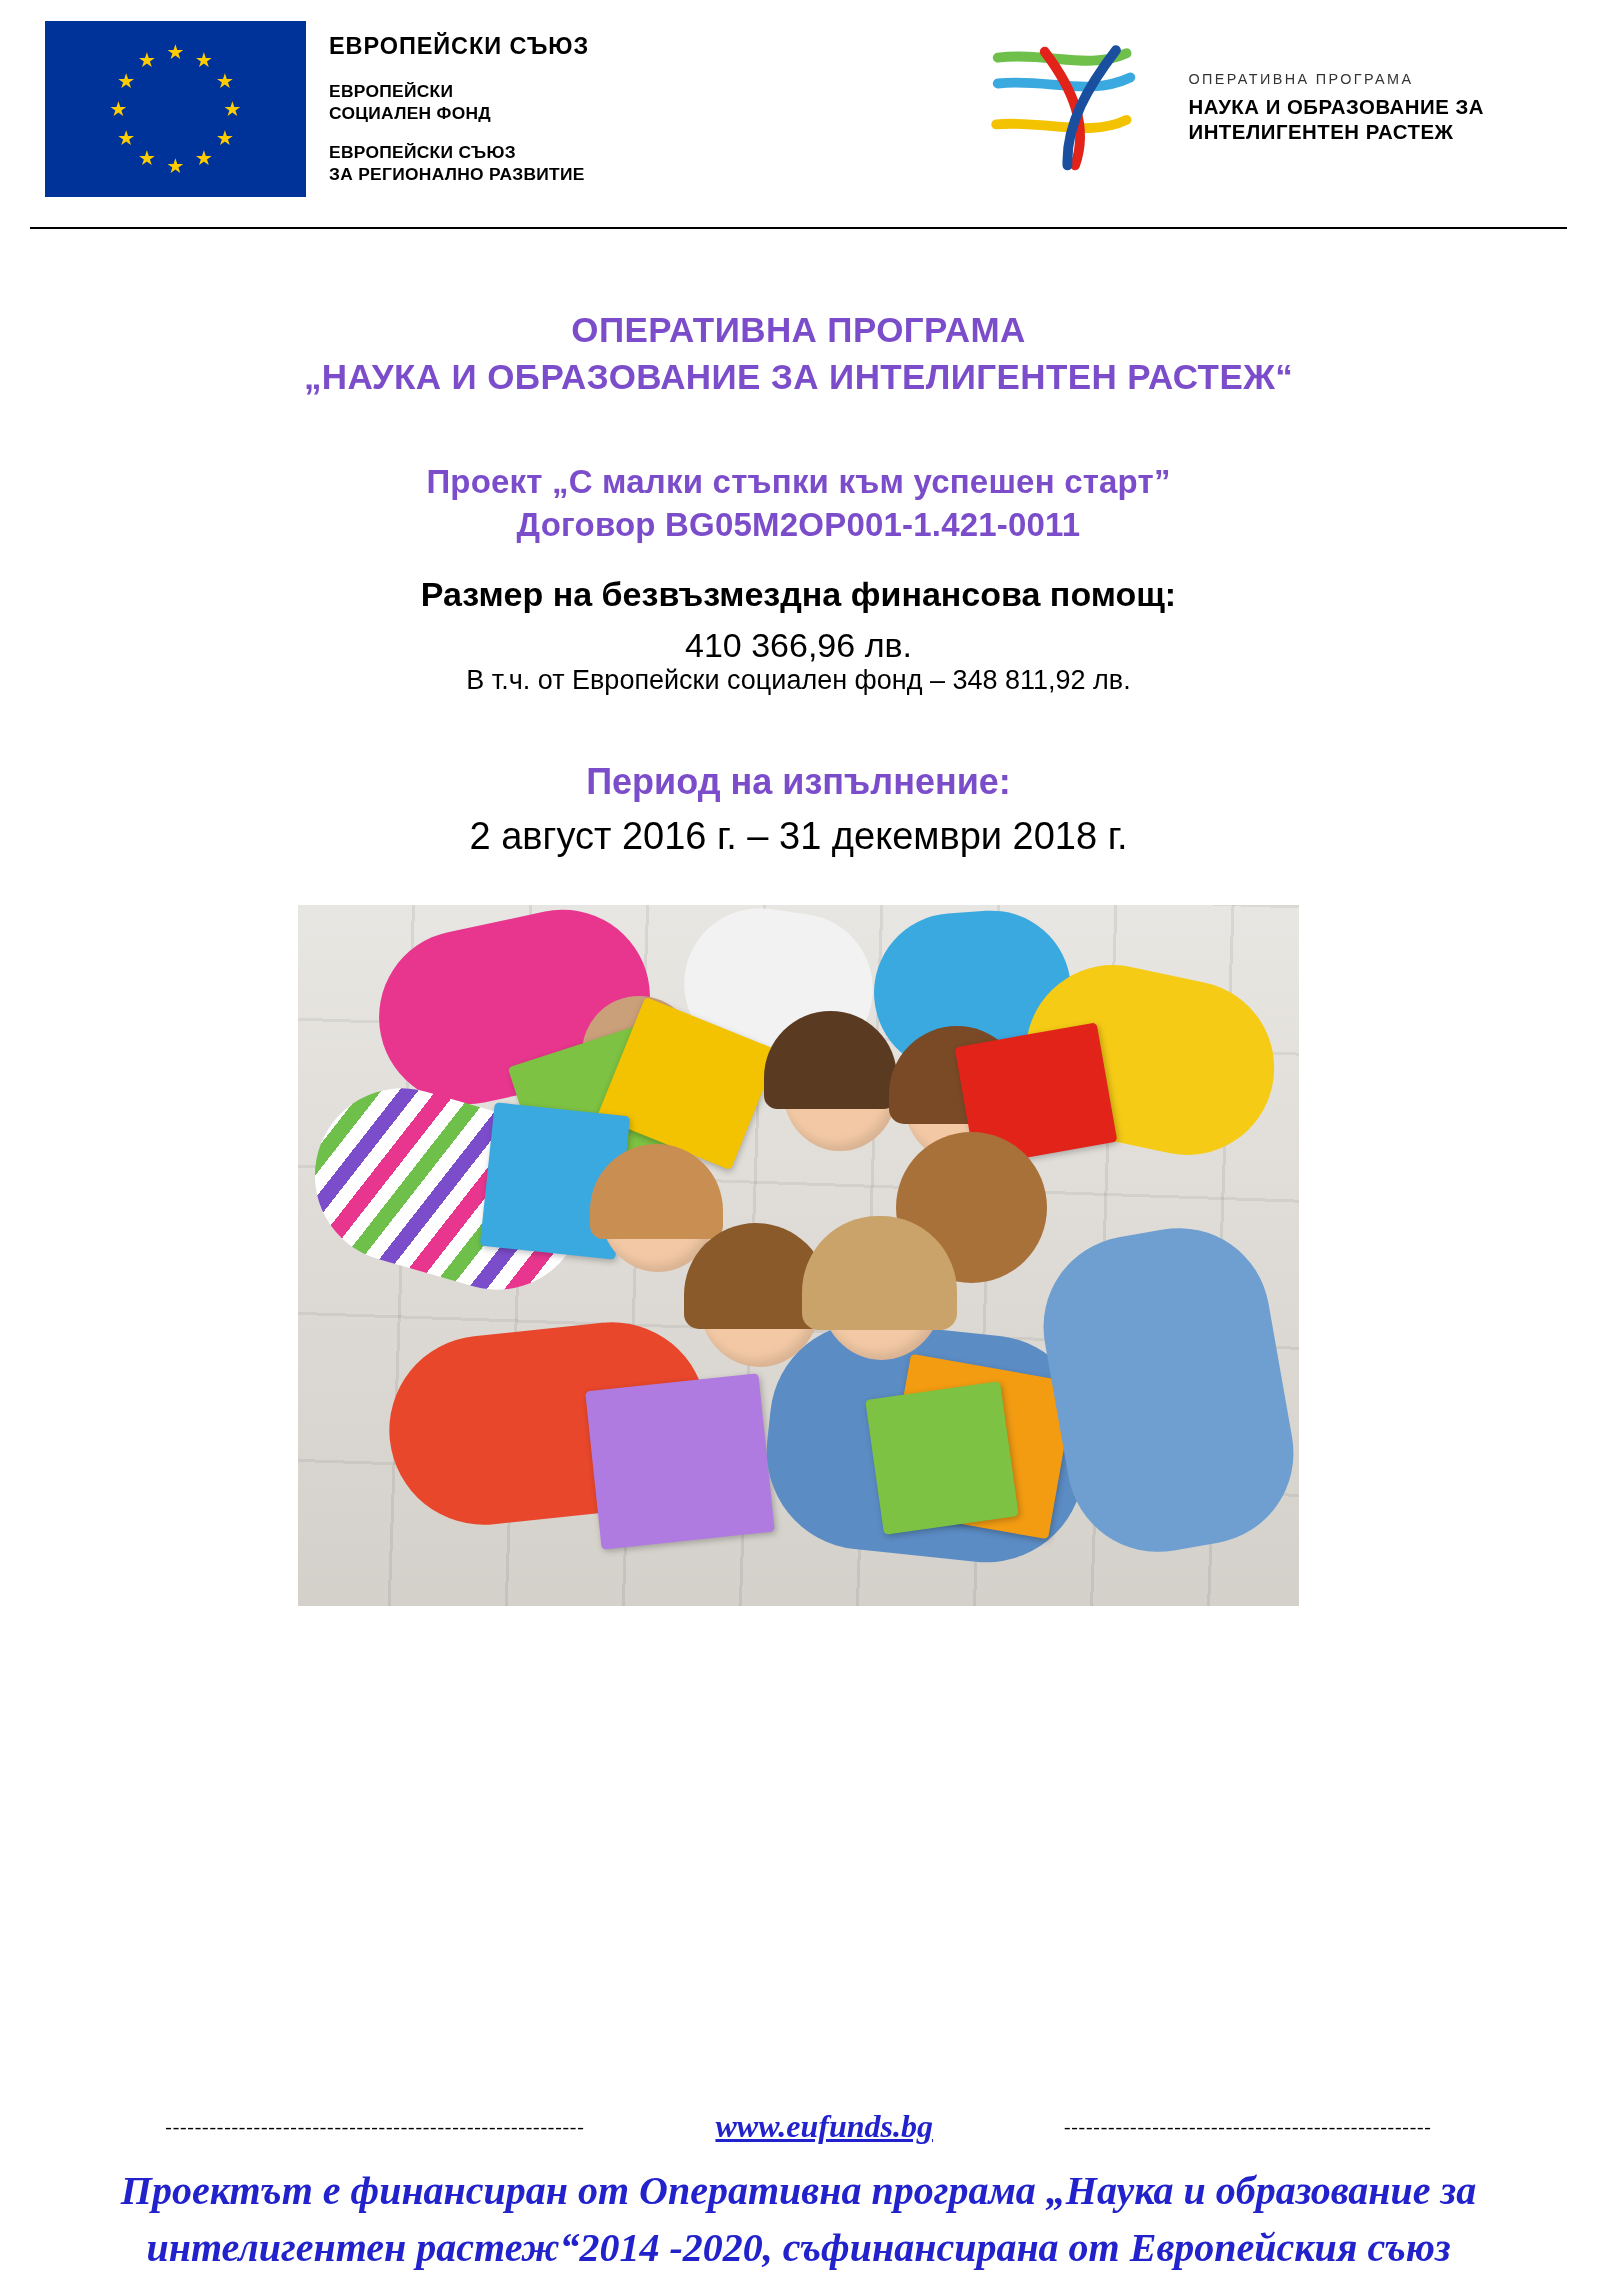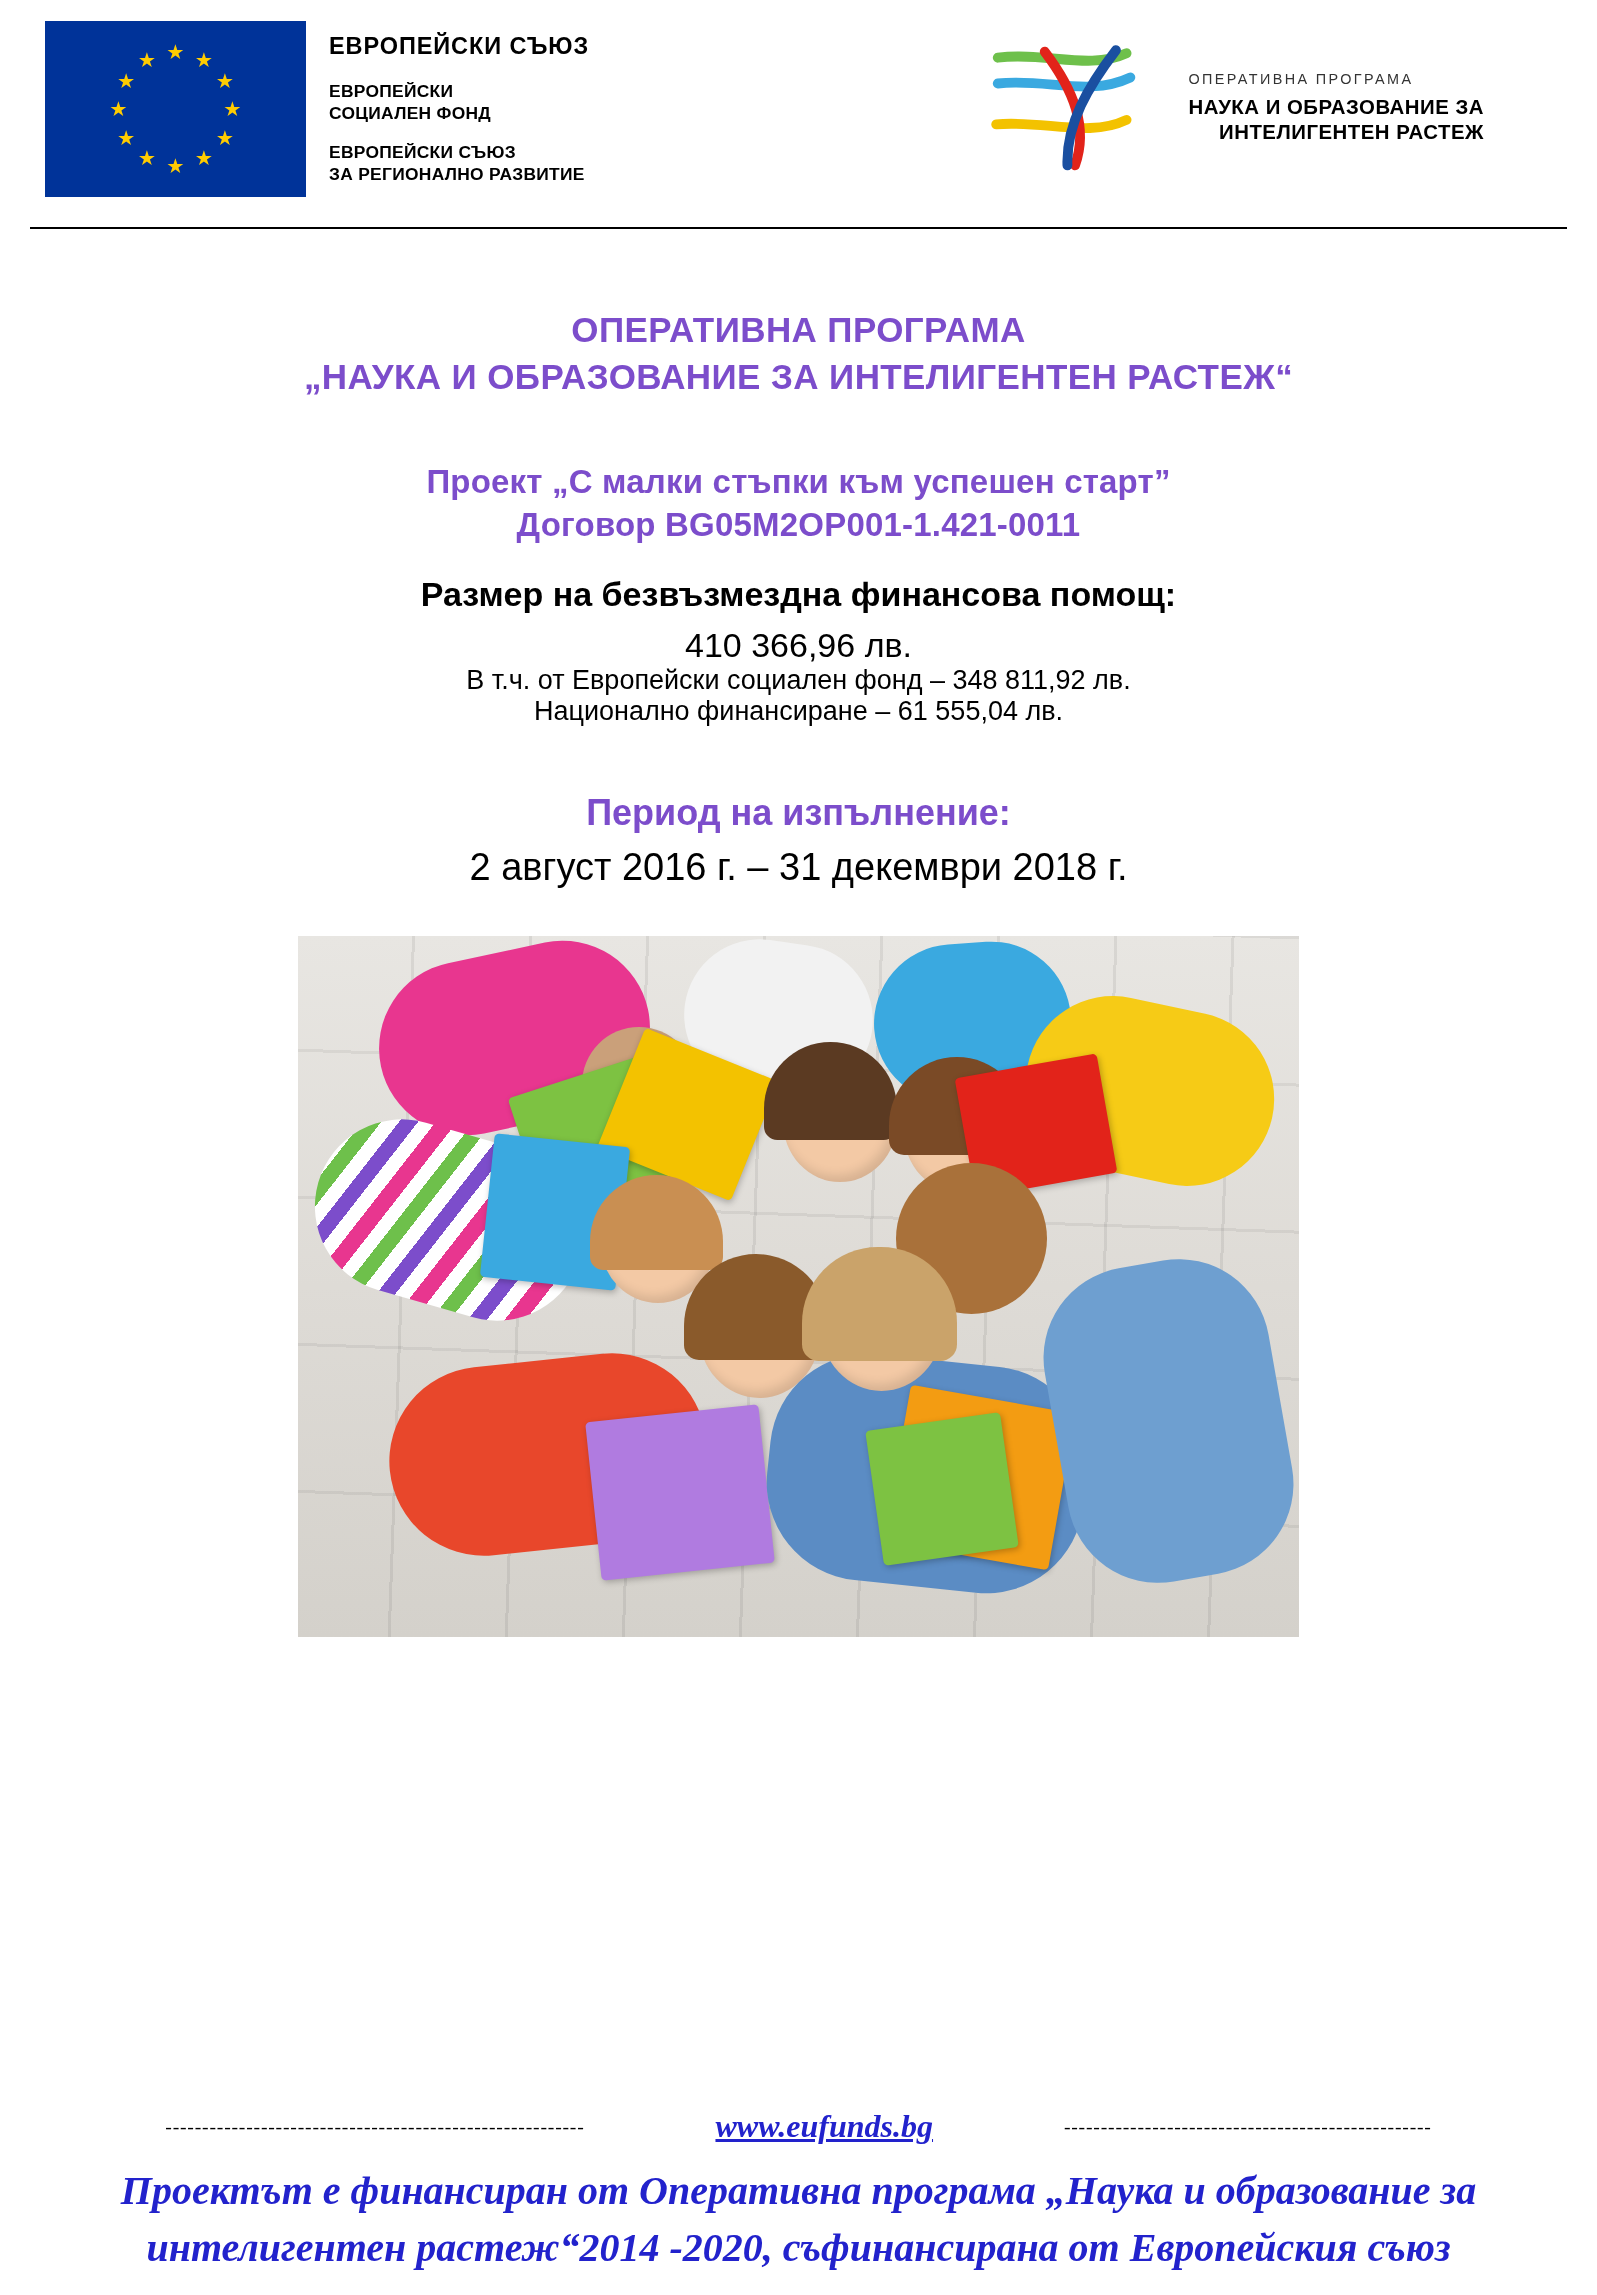--- a/index.html
+++ b/index.html
@@ -98,21 +98,20 @@
     letter-spacing: 2.4px;
     color: #333;
     margin-bottom: 7.6px;
   }
   .op-text-big {
     font-size: 20.4px;
     font-weight: bold;
     letter-spacing: 0.5px;
     line-height: 1.25;
     color: #000;
-    text-align: right;
   }
 
   .header-rule {
     position: absolute;
     left: 30px;
     right: 30px;
     top: 227px;
     border-top: 2.3px solid #000;
   }
 
@@ -313,21 +312,20 @@
   </div>
 
   <div class="project-title">
     <div>Проект „С малки стъпки към успешен старт”</div>
     <div>Договор  BG05M2OP001-1.421-0011</div>
   </div>
 
   <div class="grant-label">Размер на безвъзмездна финансова помощ:</div>
   <div class="grant-amount">410 366,96 лв.</div>
   <div class="grant-line">В т.ч. от Европейски социален фонд – 348 811,92 лв.</div>
-  <div class="grant-line">Национално финансиране – 61 555,04 лв.</div>
 
   <div class="period-label">Период на изпълнение:</div>
   <div class="period-value">2 август 2016 г. – 31 декември 2018 г.</div>
 
   <div class="photo-wrap">
     <div class="floor"></div>
 
     <div class="kid" style="left:80px; top:15px; width:273px; height:174px; background:#E8368F; border-radius:91px; transform:rotate(-12deg);"></div>
     <div class="head" style="left:299px; top:106px; width:106px; height:114px;"></div>
     <div class="hair" style="left:284px; top:91px; width:114px; height:91px; background:#caa07a; border-radius:61px 61px 15px 15px;"></div>

